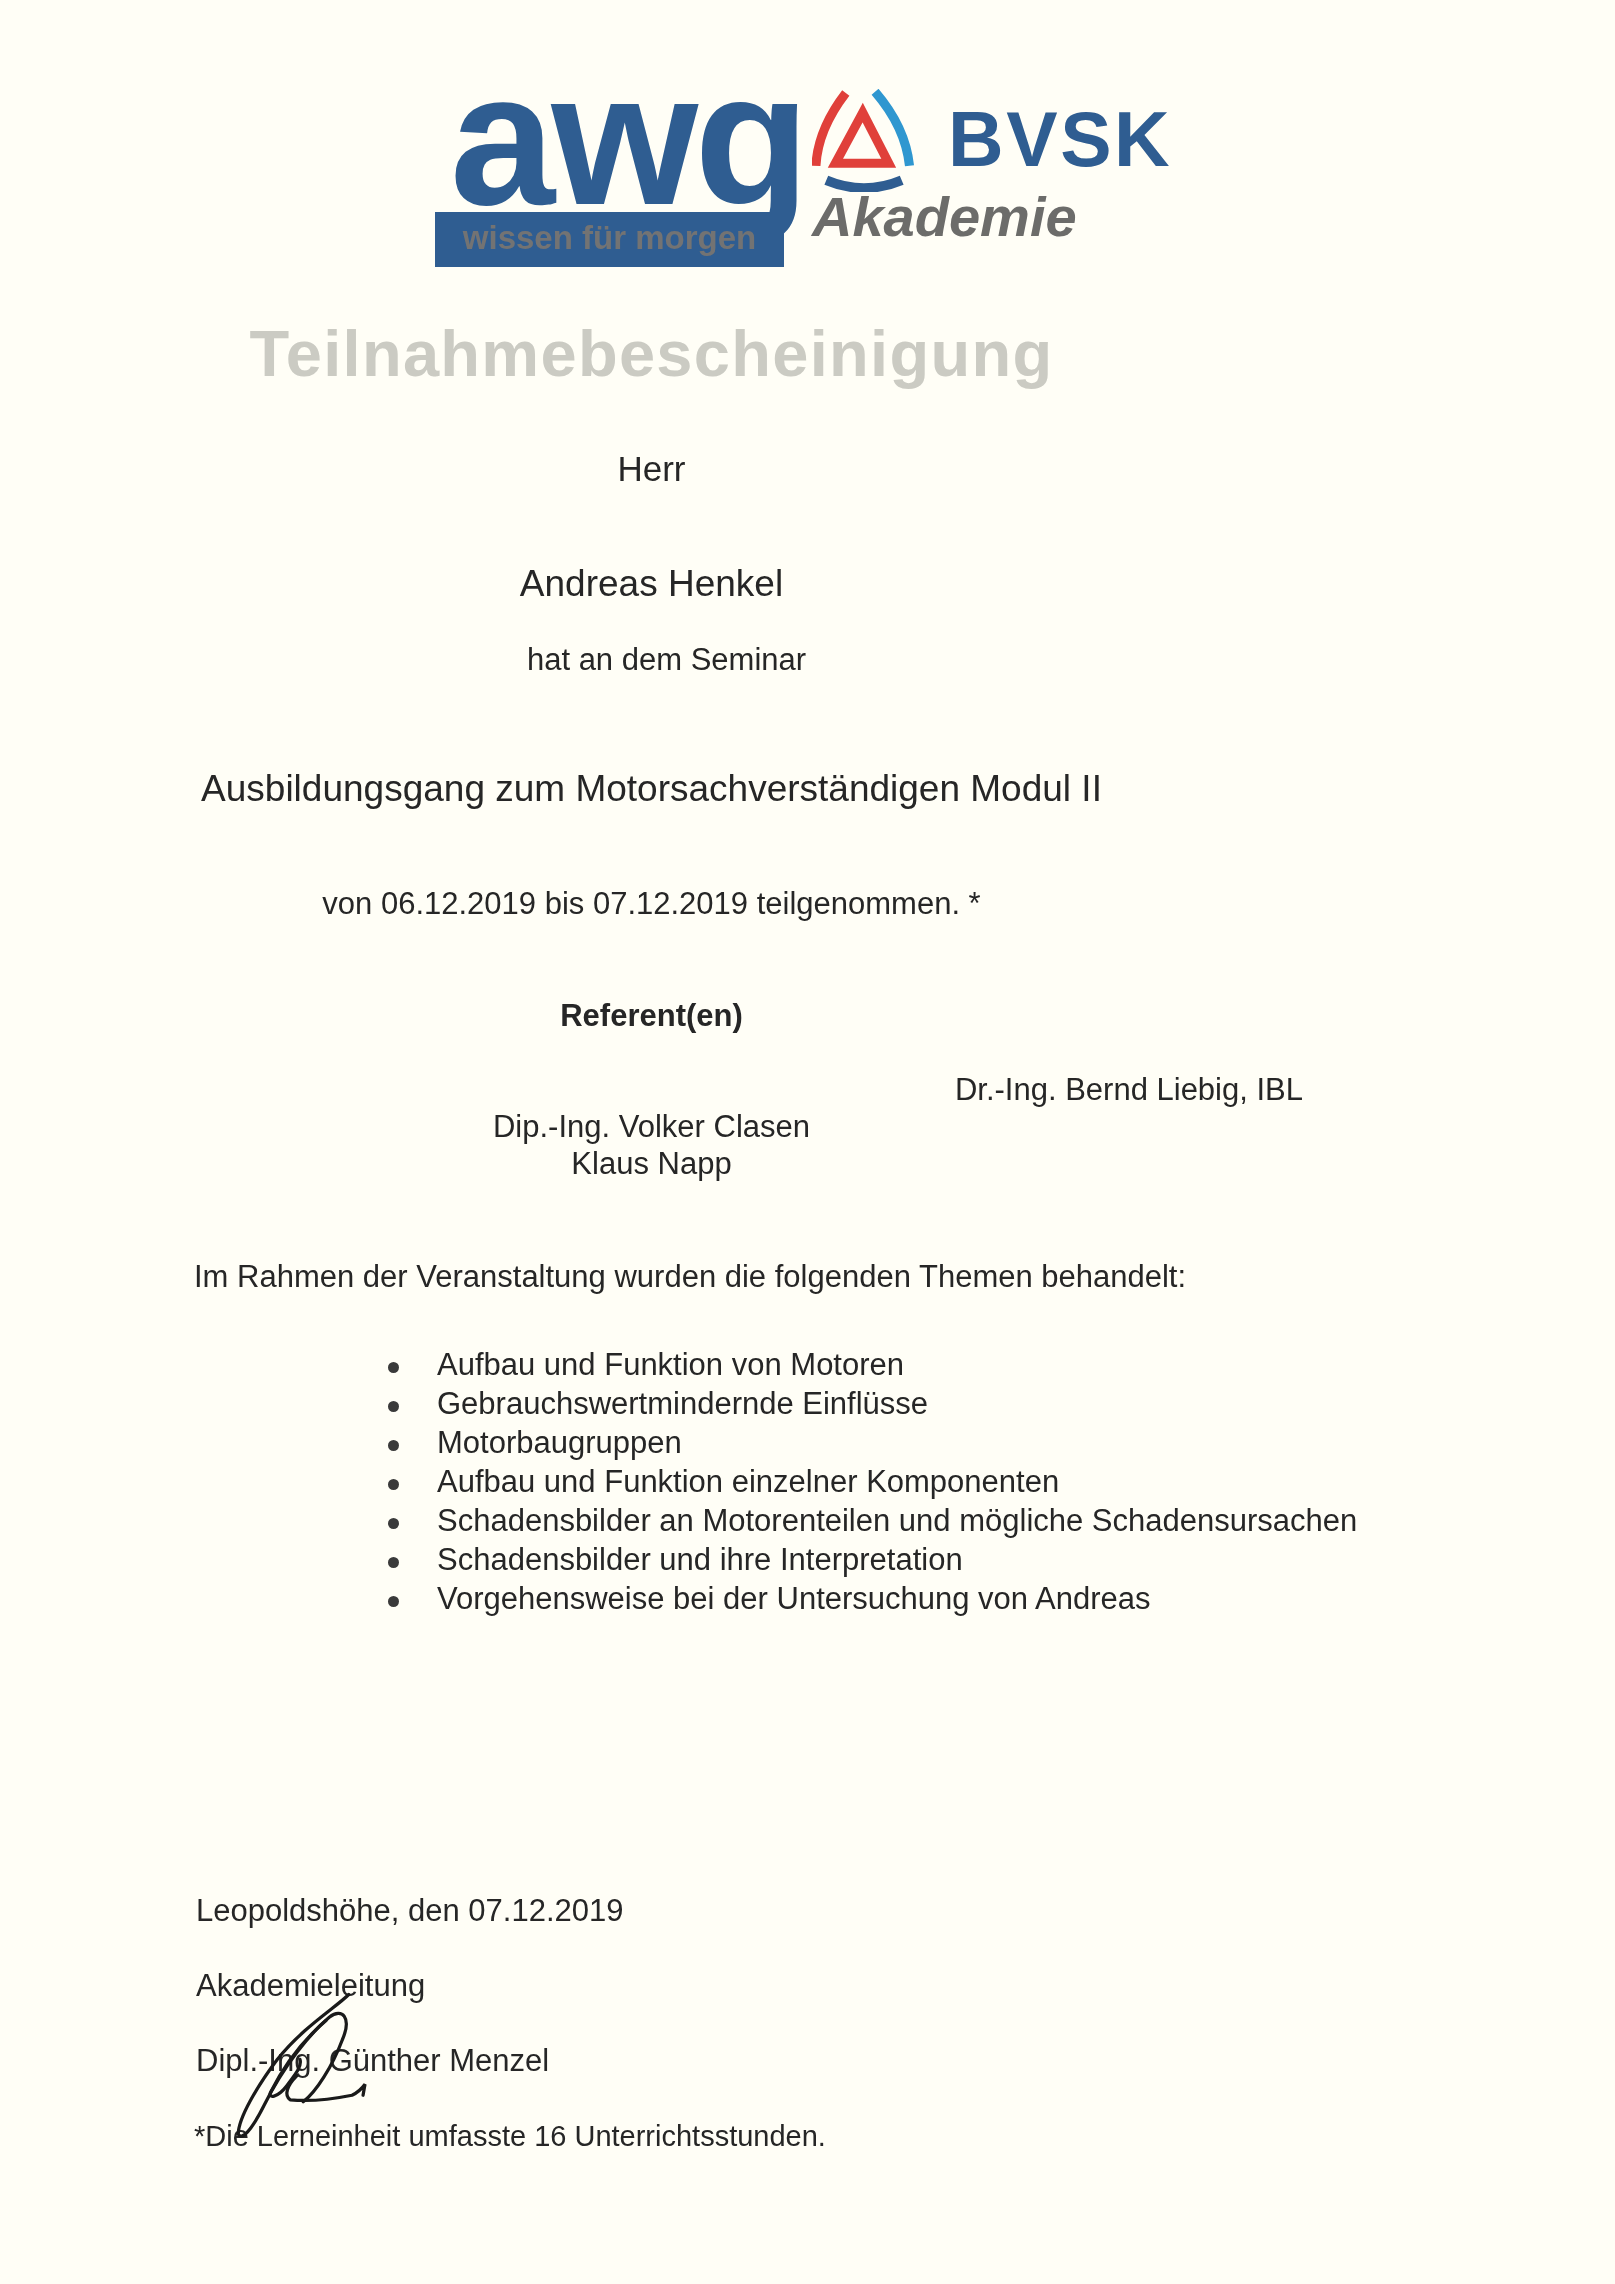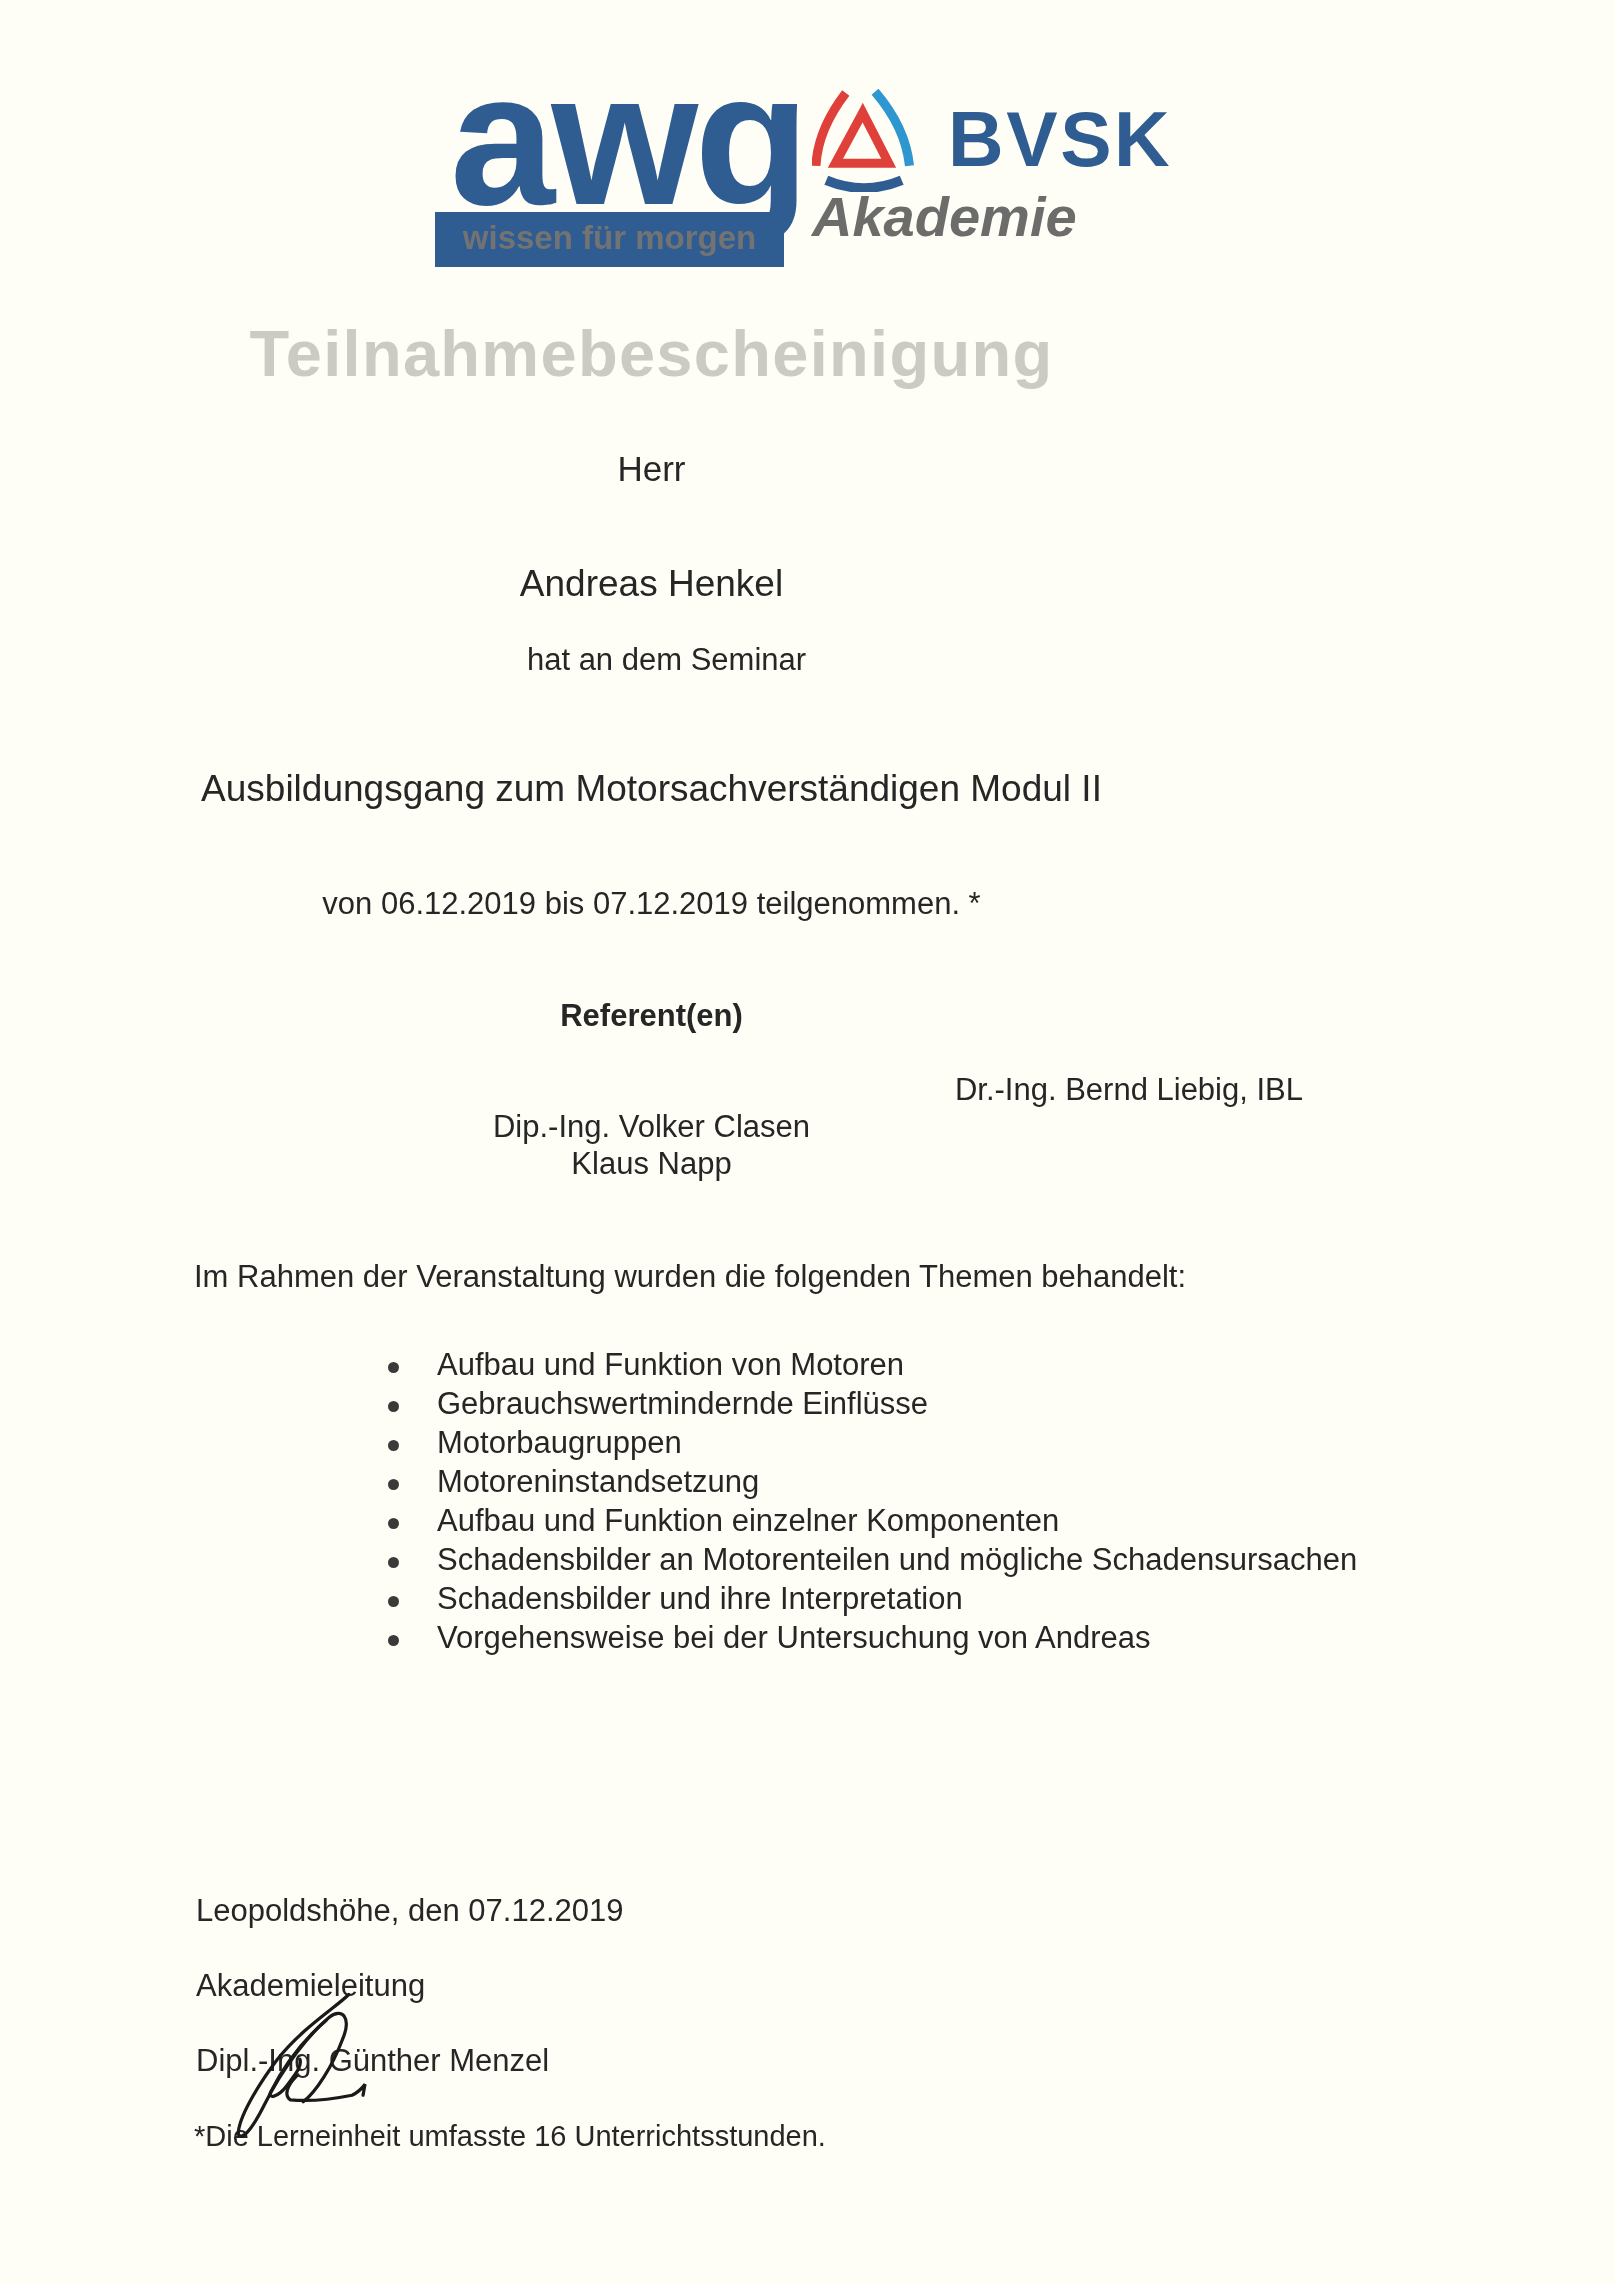--- a/index.html
+++ b/index.html
@@ -108,21 +108,20 @@
 <div class="center fs48" id="referent-0">Dr.-Ing. Bernd Liebig, IBL</div>
 <div class="center fs48" id="referent-1">Dip.-Ing. Volker Clasen</div>
 <div class="center fs48" id="referent-2">Klaus Napp</div>
 
 <div class="abs fs48" id="topics-intro">Im Rahmen der Veranstaltung wurden die folgenden Themen behandelt:</div>
 
 <ul class="abs" id="topics-list">
   <li><span class="bullet"></span><span>Aufbau und Funktion von Motoren</span></li>
   <li><span class="bullet"></span><span>Gebrauchswertmindernde Einflüsse</span></li>
   <li><span class="bullet"></span><span>Motorbaugruppen</span></li>
-  <li><span class="bullet"></span><span>Motoreninstandsetzung</span></li>
   <li><span class="bullet"></span><span>Aufbau und Funktion einzelner Komponenten</span></li>
   <li><span class="bullet"></span><span>Schadensbilder an Motorenteilen und mögliche Schadensursachen</span></li>
   <li><span class="bullet"></span><span>Schadensbilder und ihre Interpretation</span></li>
   <li><span class="bullet"></span><span>Vorgehensweise bei der Untersuchung von Andreas</span></li>
 </ul>
 
 <div class="abs fs48" id="place-date">Leopoldshöhe, den 07.12.2019</div>
 <div class="abs fs48" id="signer-role">Akademieleitung</div>
 <div class="abs fs48" id="signer-name">Dipl.-Ing. Günther Menzel</div>
 <div class="abs" id="footnote">*Die Lerneinheit umfasste 16 Unterrichtsstunden.</div>

